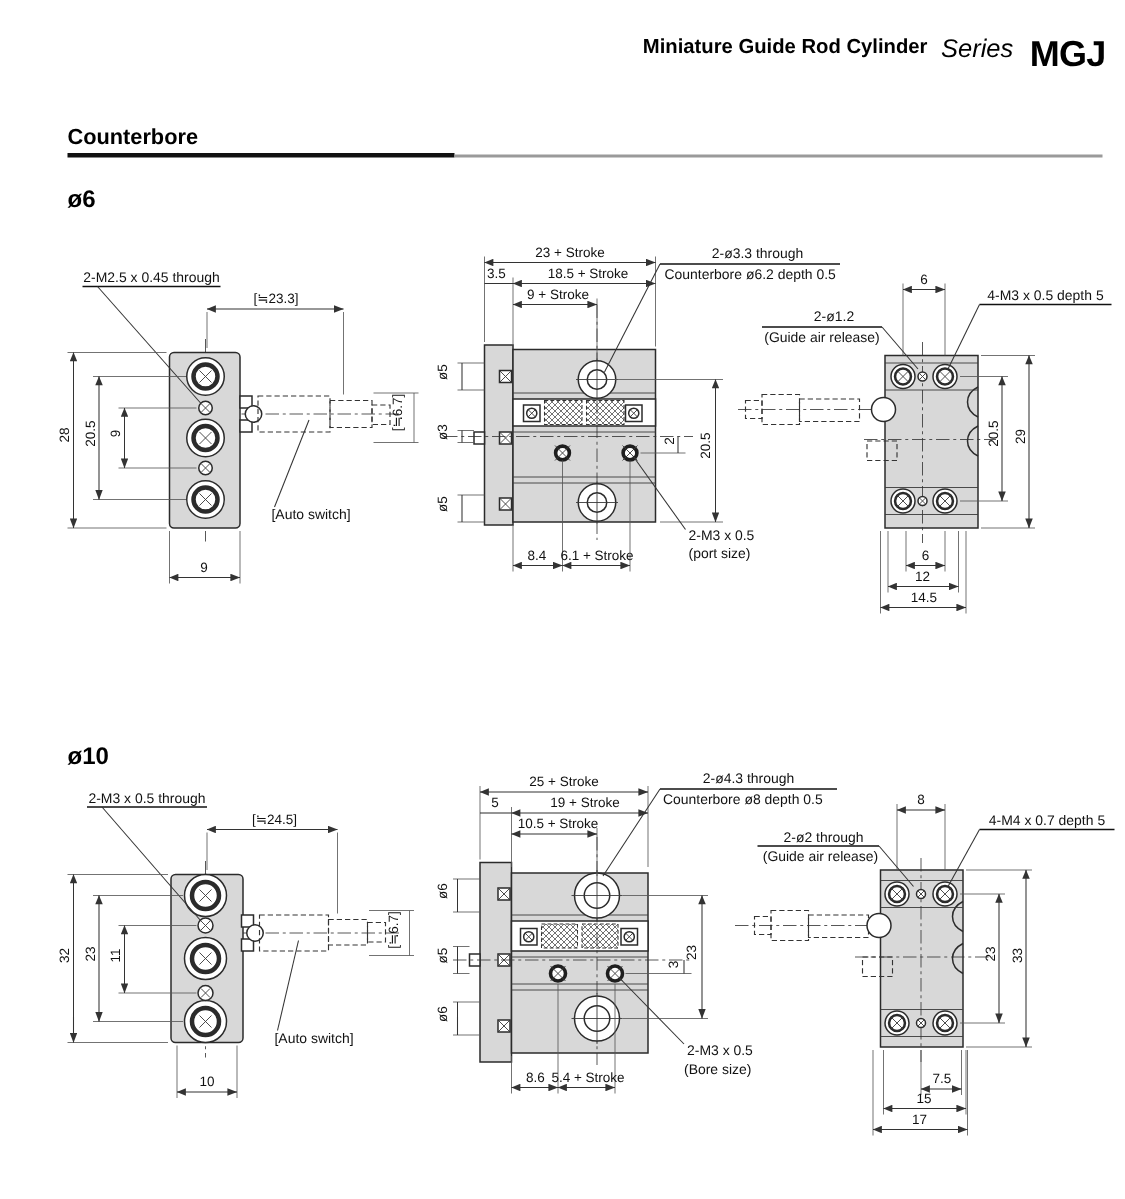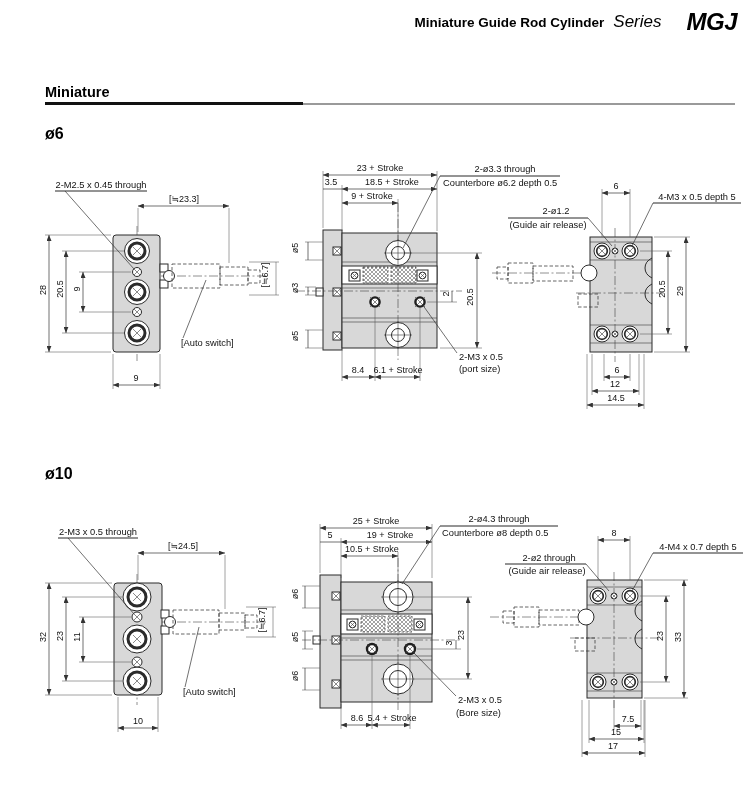--- a/index.html
+++ b/index.html
@@ -1,28 +1,28 @@
 <!DOCTYPE html>
 <html><head>
 <meta charset="utf-8">
 <style>
   html,body{margin:0;padding:0;background:#fff}
   body{width:750px;height:799px;position:relative;font-family:"Liberation Sans",sans-serif}
   .page{position:absolute;inset:0;background:#fff;overflow:hidden}
-  .header{position:absolute;top:8px;right:13px;display:flex;align-items:center;gap:9px;white-space:nowrap}
+  .header{position:absolute;top:23px;right:13px;display:flex;align-items:flex-start;gap:9px;white-space:nowrap}
   .h-product{font-weight:bold;font-size:13.5px;color:#000}
   .h-series{font-style:italic;font-weight:normal;font-size:17px;color:#000}
-  .h-name{font-style:italic;font-weight:bold;font-size:24px;letter-spacing:-.5px;color:#000;margin-left:16px}
+  .h-name{font-weight:bold;font-size:24px;letter-spacing:-.5px;color:#000;margin-left:2px}
   .dim-head{position:absolute;left:45px;top:84px;width:690px}
   .dim-title{font-weight:bold;font-size:14.5px;color:#000}
   .rule{margin-top:2px;display:flex;align-items:flex-start}
   .rule-dark{width:258px;height:3px;background:#111}
   .rule-gray{flex:1;height:2px;margin-top:.5px;background:#9a9a9a}
   .bore{position:absolute;left:45px;font-weight:bold;font-size:16px;color:#000}
-  .b6{top:125px}.b10{top:465px}
+  .b6{top:125px}.b10{top:496px}
   svg.row{position:absolute;left:0;width:750px}
   .row6{top:160px;height:258px}
   .row10{top:505px;height:260px}
   
   .bodyf{fill:#d8d8d8;stroke:#2b2b2b;stroke-width:1}
   .wf{fill:#fff;stroke:#2b2b2b;stroke-width:1}
   .ring{fill:#fff;stroke:#2b2b2b;stroke-width:3}
   .ring2{fill:#fff;stroke:#2b2b2b;stroke-width:1.7}
   .port{fill:#fff;stroke:#1e1e1e;stroke-width:2.4}
   .ln{fill:none;stroke:#2b2b2b;stroke-width:1}
@@ -43,21 +43,21 @@
 
 <div class="page">
 
   <div class="header">
     <span class="h-product">Miniature Guide Rod Cylinder</span>
     <span class="h-series">Series</span>
       <span class="h-name">MGJ</span>
   </div>
 
   <div class="dim-head">
-    <div class="dim-title">Miniature</div>
+    <div class="dim-title">Counterbore</div>
     <div class="rule">
       <span class="rule-dark"></span>
       <span class="rule-gray"></span>
     </div>
   </div>
 
   <div class="bore b6">ø6</div>
 
   <svg class="row row6" viewBox="0 160 750 258">
     <defs>

